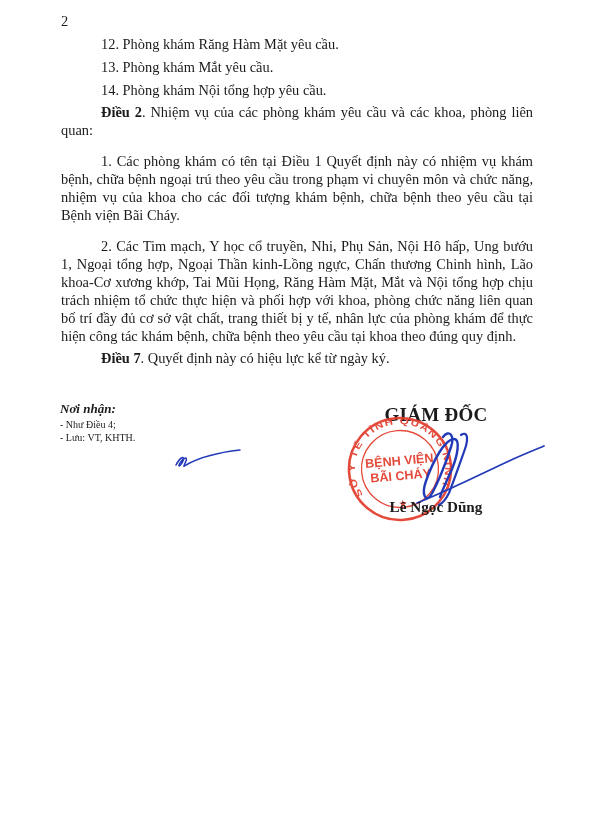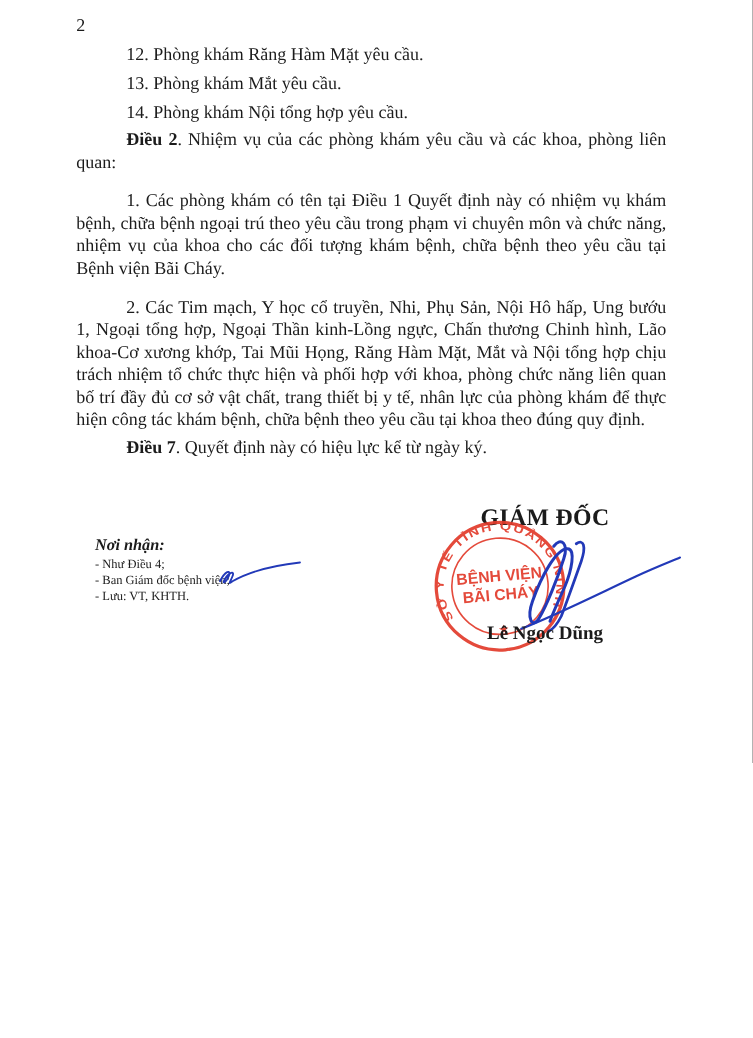--- a/index.html
+++ b/index.html
@@ -41,23 +41,22 @@
   }
   p.article{
     margin-top:4px;
     text-indent:40px;
   }
   b.lead{font-weight:bold;}
 
   
   .noinhan{
     position:absolute;
-    left:60px;top:428px;
+    left:60px;top:401px;
     width:200px;
-    margin-left:16px;
   }
   .noinhan-title{
     font-size:13px;
     font-weight:bold;
     font-style:italic;
     margin:0 0 1px 0;
   }
   .noinhan-item{
     font-size:10px;
     line-height:13px;
@@ -119,21 +118,20 @@
 
     <p class="para">2. Các Tim mạch, Y học cổ truyền, Nhi, Phụ Sản, Nội Hô hấp, Ung bướu 1, Ngoại tổng hợp, Ngoại Thần kinh-Lồng ngực, Chấn thương Chinh hình, Lão khoa-Cơ xương khớp, Tai Mũi Họng, Răng Hàm Mặt, Mắt và Nội tổng hợp chịu trách nhiệm tổ chức thực hiện và phối hợp với khoa, phòng chức năng liên quan bố trí đầy đủ cơ sở vật chất, trang thiết bị y tế, nhân lực của phòng khám để thực hiện công tác khám bệnh, chữa bệnh theo yêu cầu tại khoa theo đúng quy định.</p>
 
     <p class="article"><b class="lead">Điều 7</b><span>. Quyết định này có hiệu lực kể từ ngày ký.</span></p>
 
   </div>
 
   <div class="noinhan">
     <p class="noinhan-title">Nơi nhận:</p>
     <p class="noinhan-item">- Như Điều 4;</p>
-    <p class="noinhan-item">- Ban Giám đốc bệnh viện;</p>
     <p class="noinhan-item">- Lưu: VT, KHTH.</p>
   </div>
 
   <svg class="initial-sig" viewBox="0 0 86 28">
     <path d="M16,18 C20,10 25,8 23,14 C21,19 17,21 20,16 C23,11 28,9 26,14 C24,19 22,21 26,18 C40,10 62,5 80,3" fill="none" stroke-width="1.5" stroke-linecap="round" stroke="#2239b8"></path>
   </svg>
 
   <div class="right-block">
     <p class="director-title">GIÁM ĐỐC</p>
   </div>

